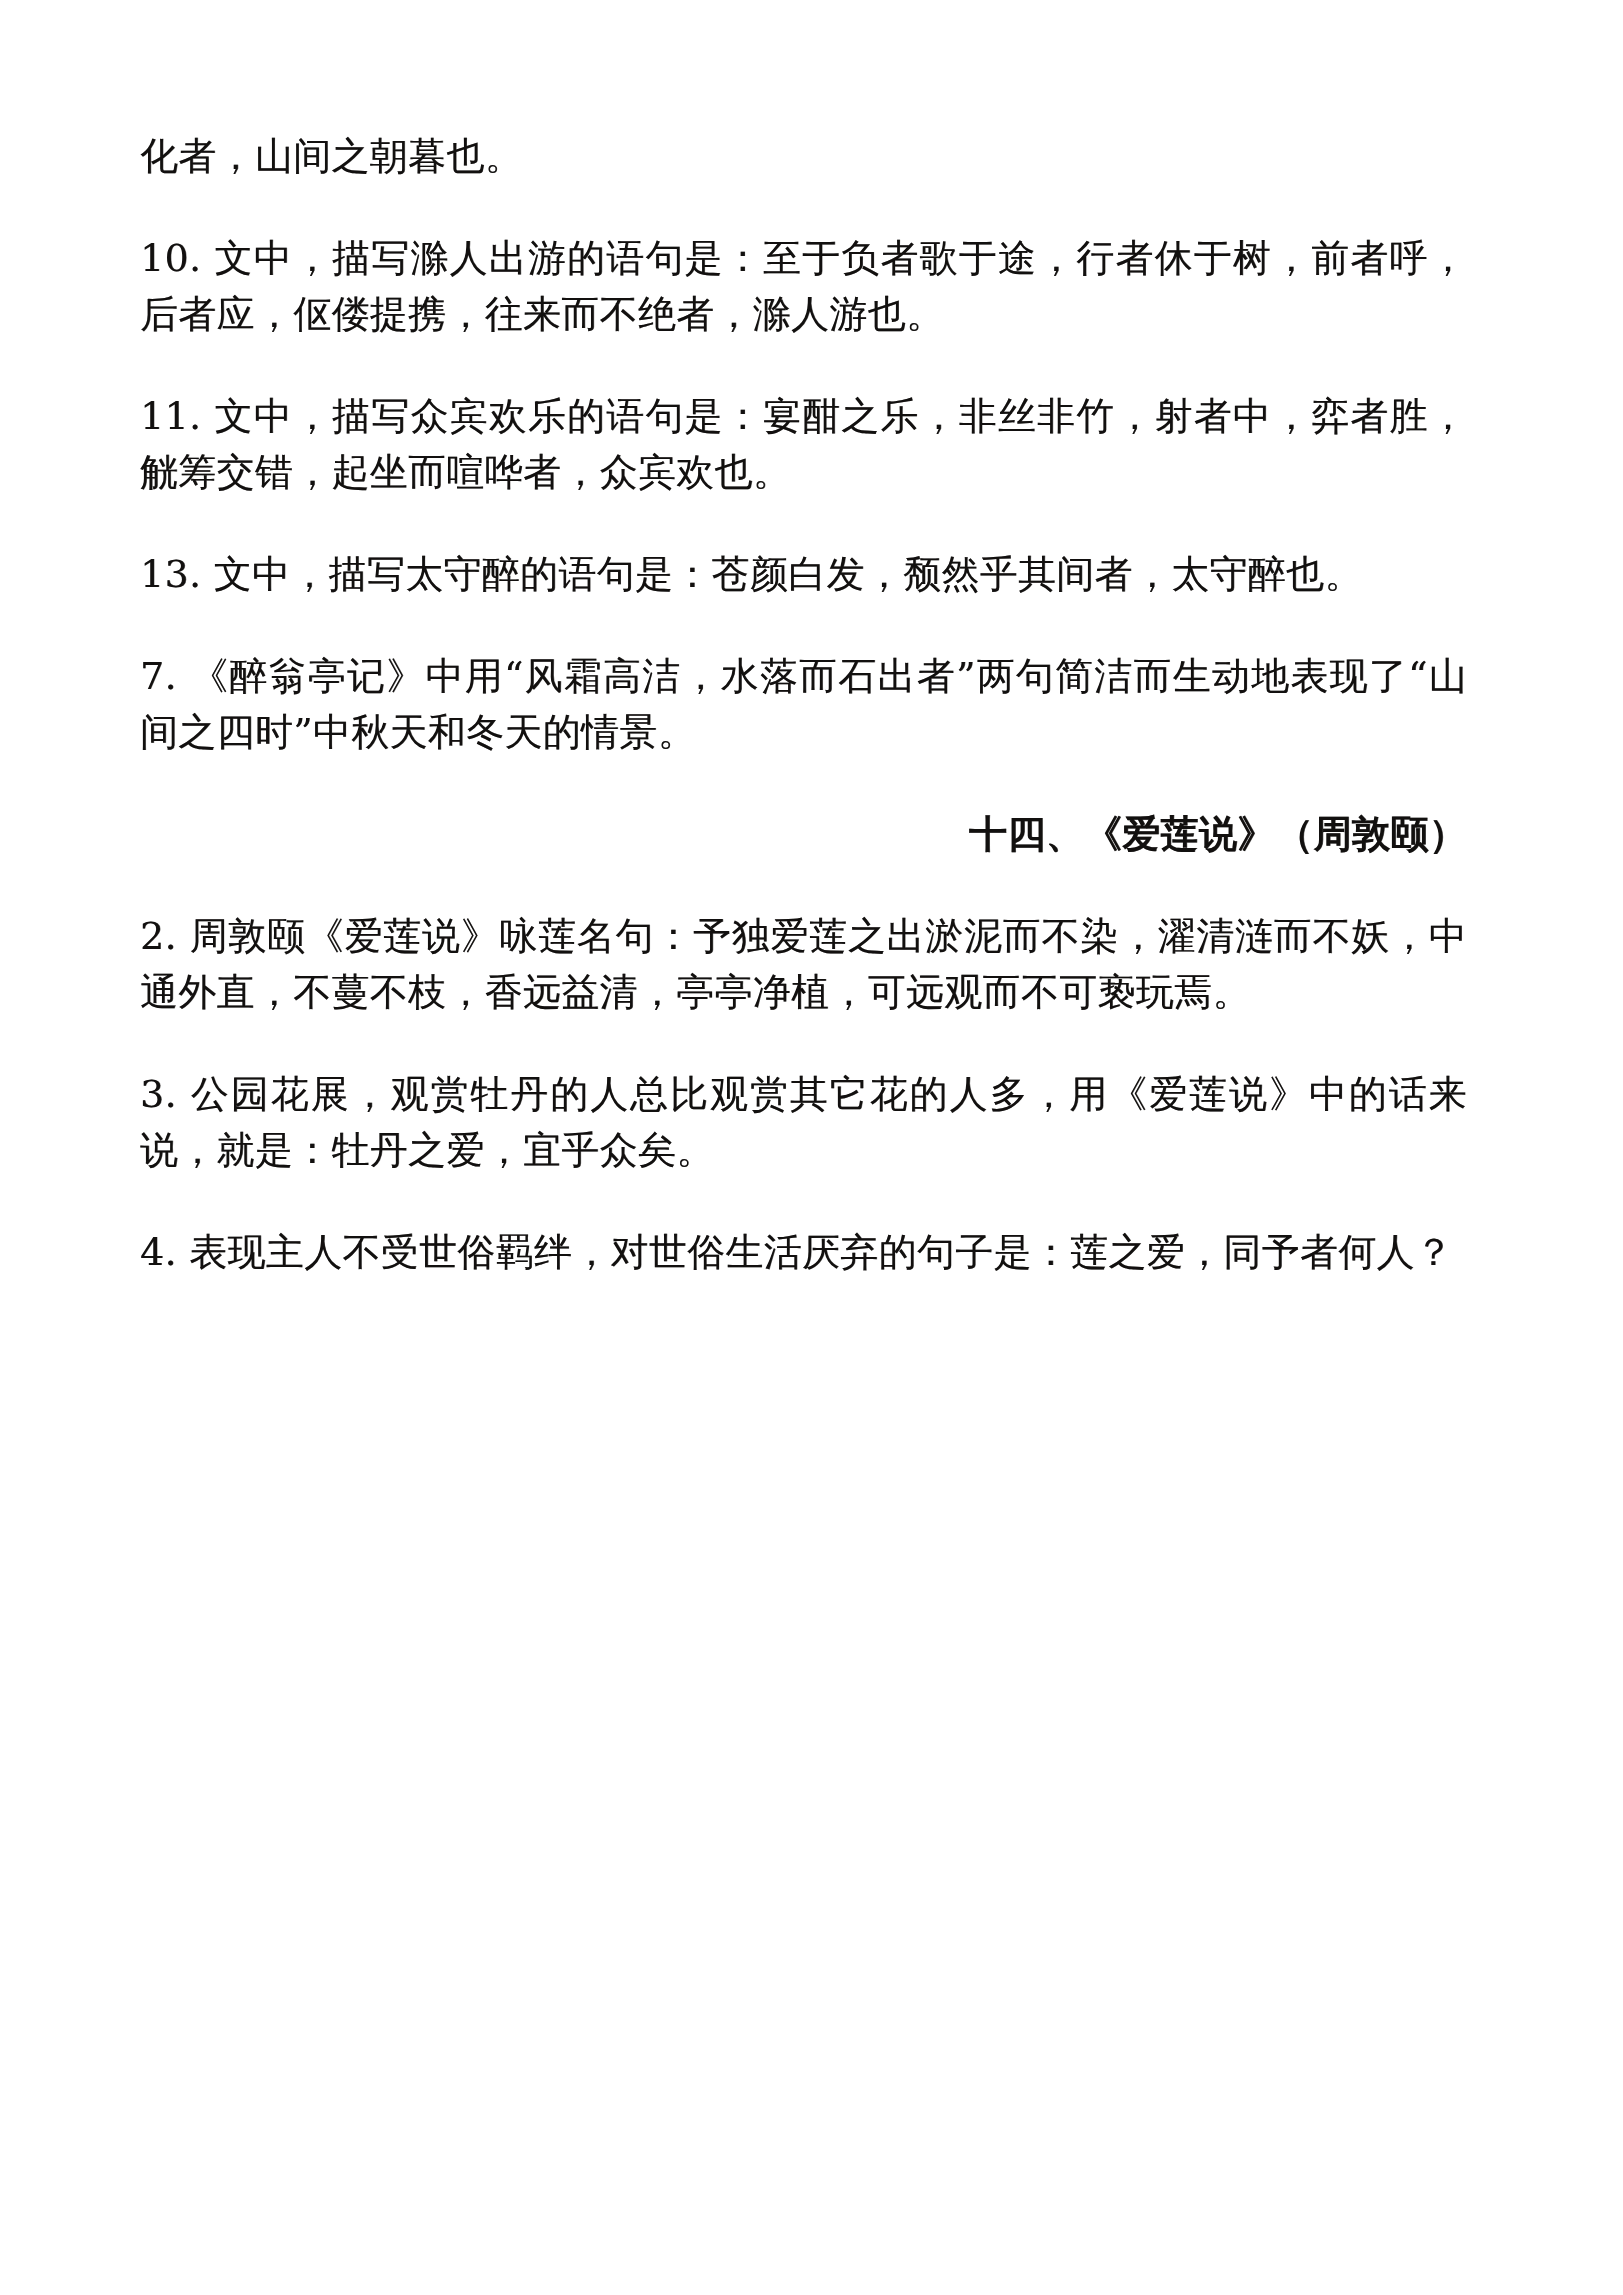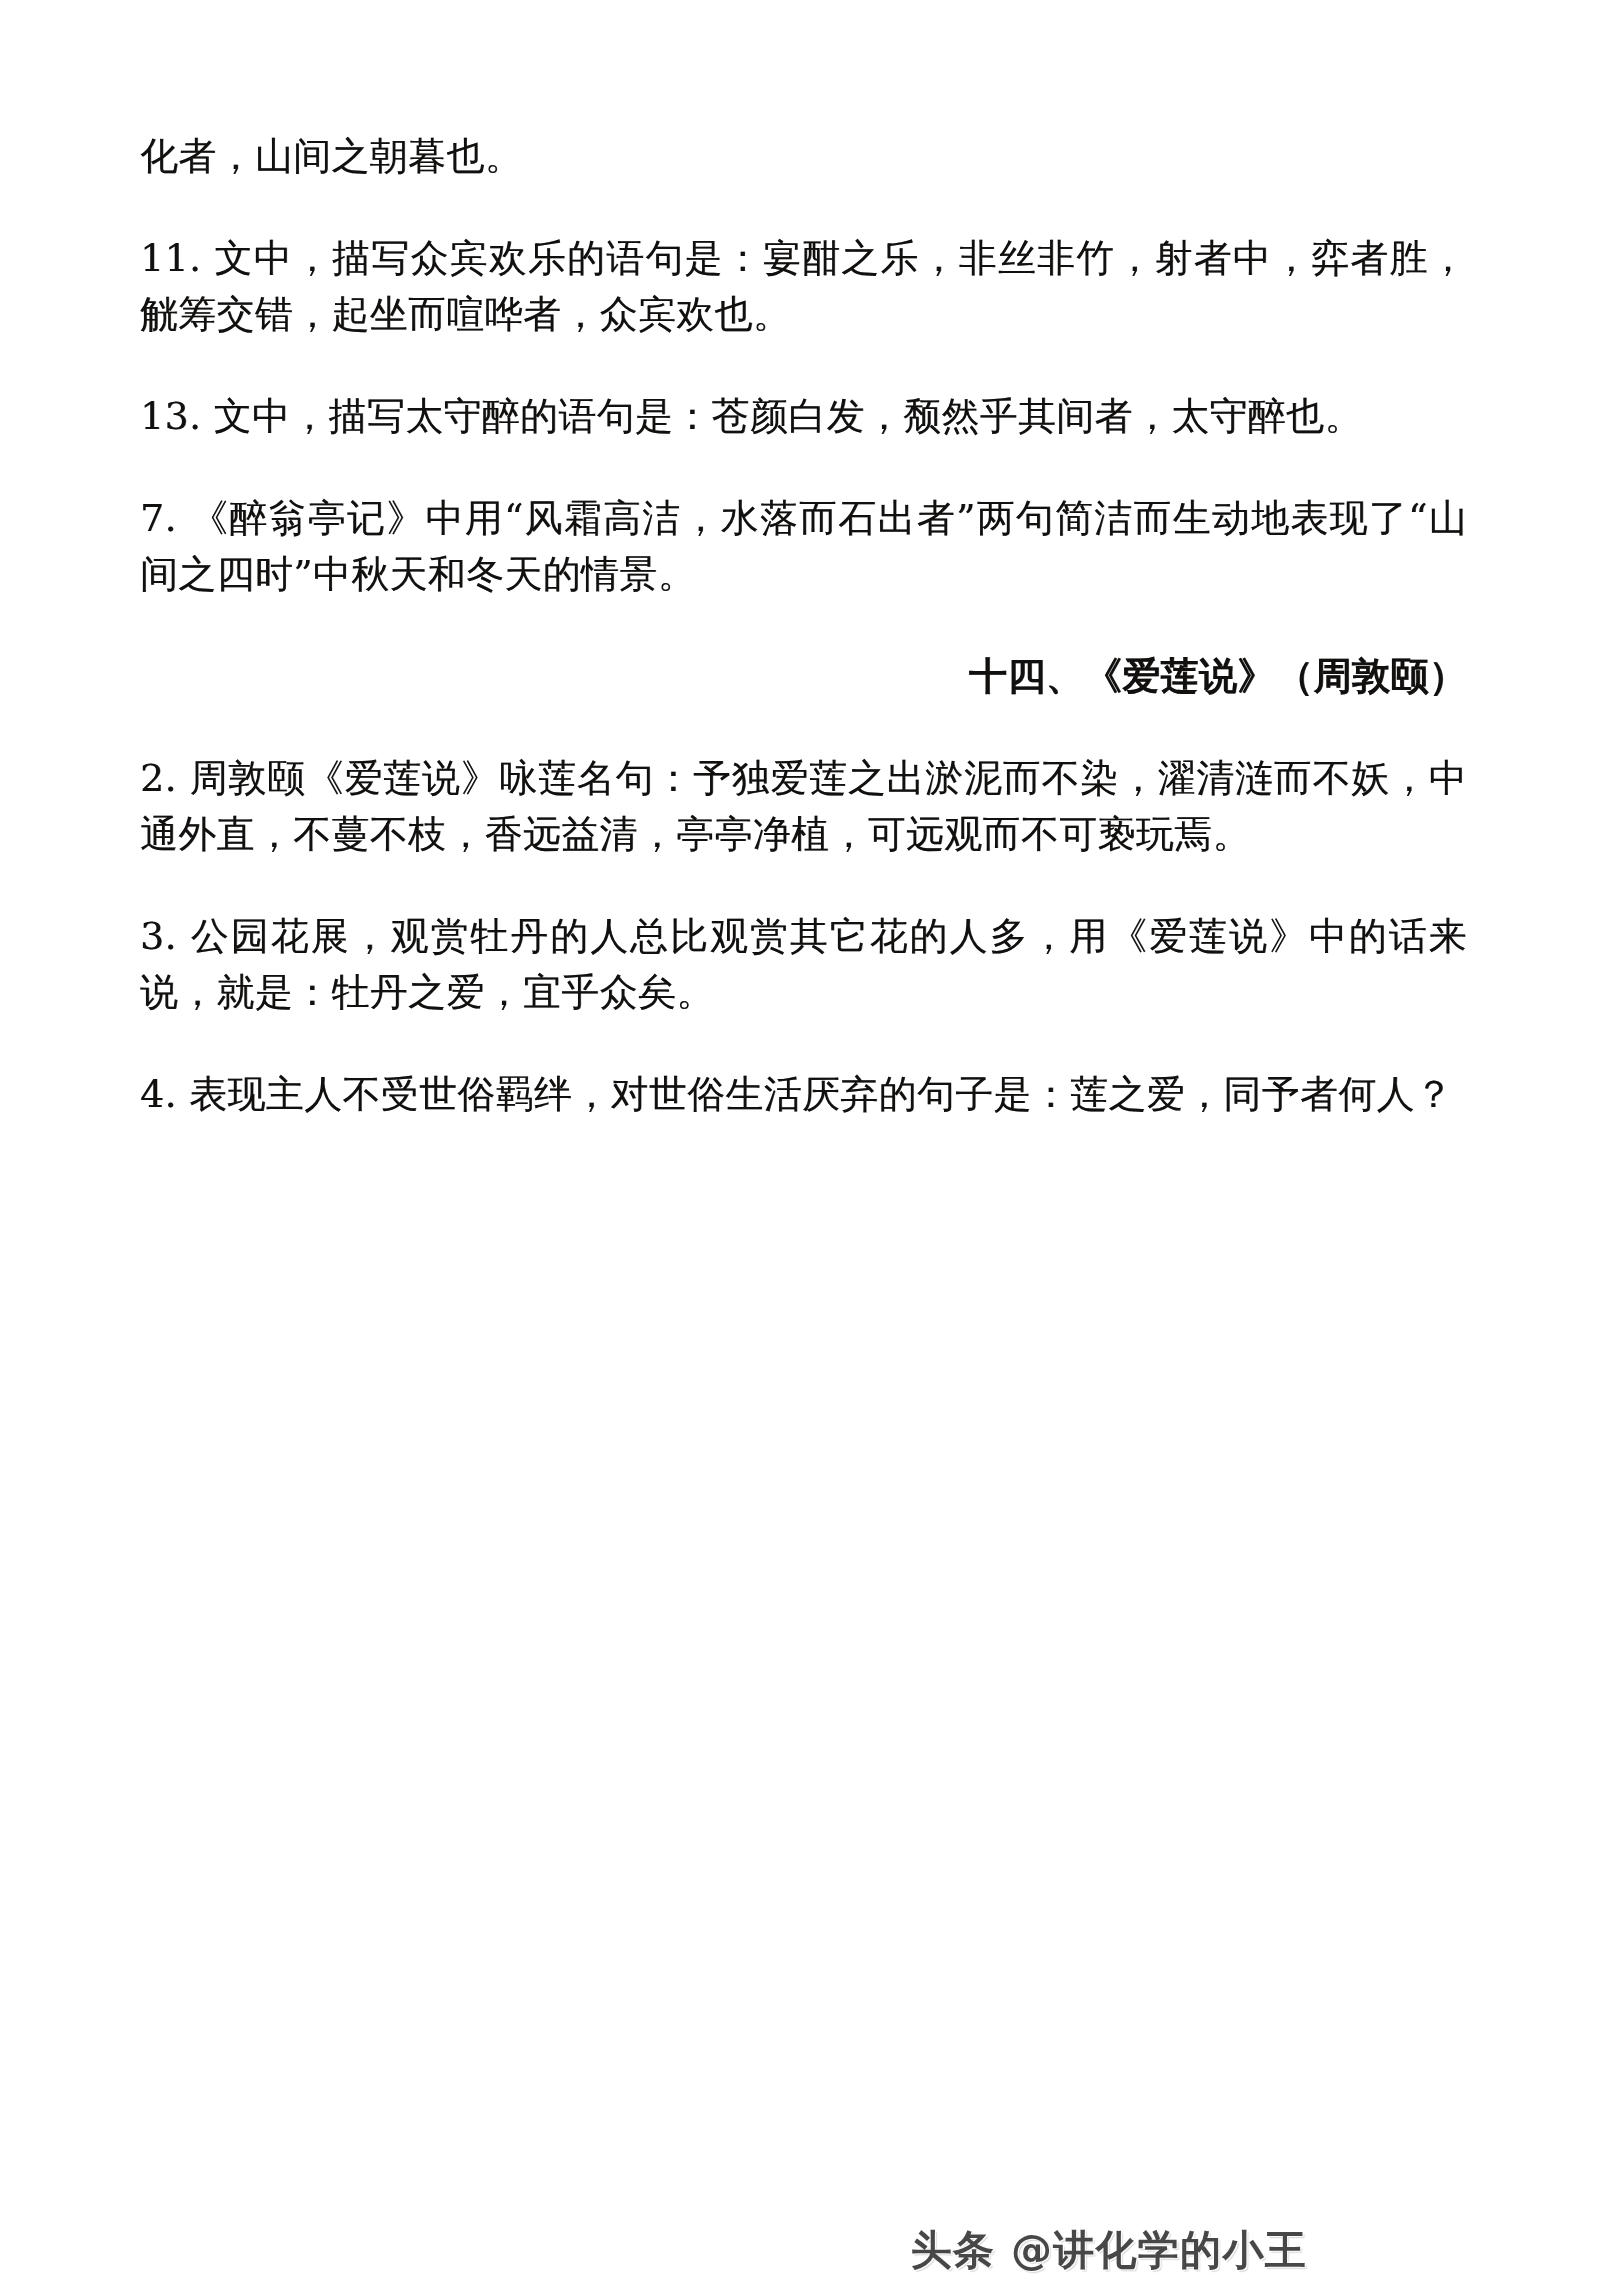--- a/index.html
+++ b/index.html
@@ -87,35 +87,35 @@
 </style>
 </head>
 <body>
 
 <div id="page">
 
   <div id="content">
 
     <p class="para noflush">化者，山间之朝暮也。</p>
 
+    <p class="para">10. 文中，描写滁人出游的语句是：至于负者歌于途，行者休于树，前者呼，后者应，伛偻提携，往来而不绝者，滁人游也。</p>
 
 
     <p class="para">11. 文中，描写众宾欢乐的语句是：宴酣之乐，非丝非竹，射者中，弈者胜，觥筹交错，起坐而喧哗者，众宾欢也。</p>
 
     <p class="para noflush">13. 文中，描写太守醉的语句是：苍颜白发，颓然乎其间者，太守醉也。</p>
 
     <p class="para">7. 《醉翁亭记》中用“风霜高洁，水落而石出者”两句简洁而生动地表现了“山间之四时”中秋天和冬天的情景。</p>
 
     <h2 class="heading">十四、《爱莲说》（周敦颐）</h2>
 
 
     <p class="para">2. 周敦颐《爱莲说》咏莲名句：予独爱莲之出淤泥而不染，濯清涟而不妖，中通外直，不蔓不枝，香远益清，亭亭净植，可远观而不可亵玩焉。</p>
 
     <p class="para">3. 公园花展，观赏牡丹的人总比观赏其它花的人多，用《爱莲说》中的话来说，就是：牡丹之爱，宜乎众矣。</p>
 
     <p class="para noflush last">4. 表现主人不受世俗羁绊，对世俗生活厌弃的句子是：莲之爱，同予者何人？</p>
 
   </div>
 
-  <div id="watermark">头条 @讲化学的小王</div>
 
 </div>
 
 
 </body></html>

